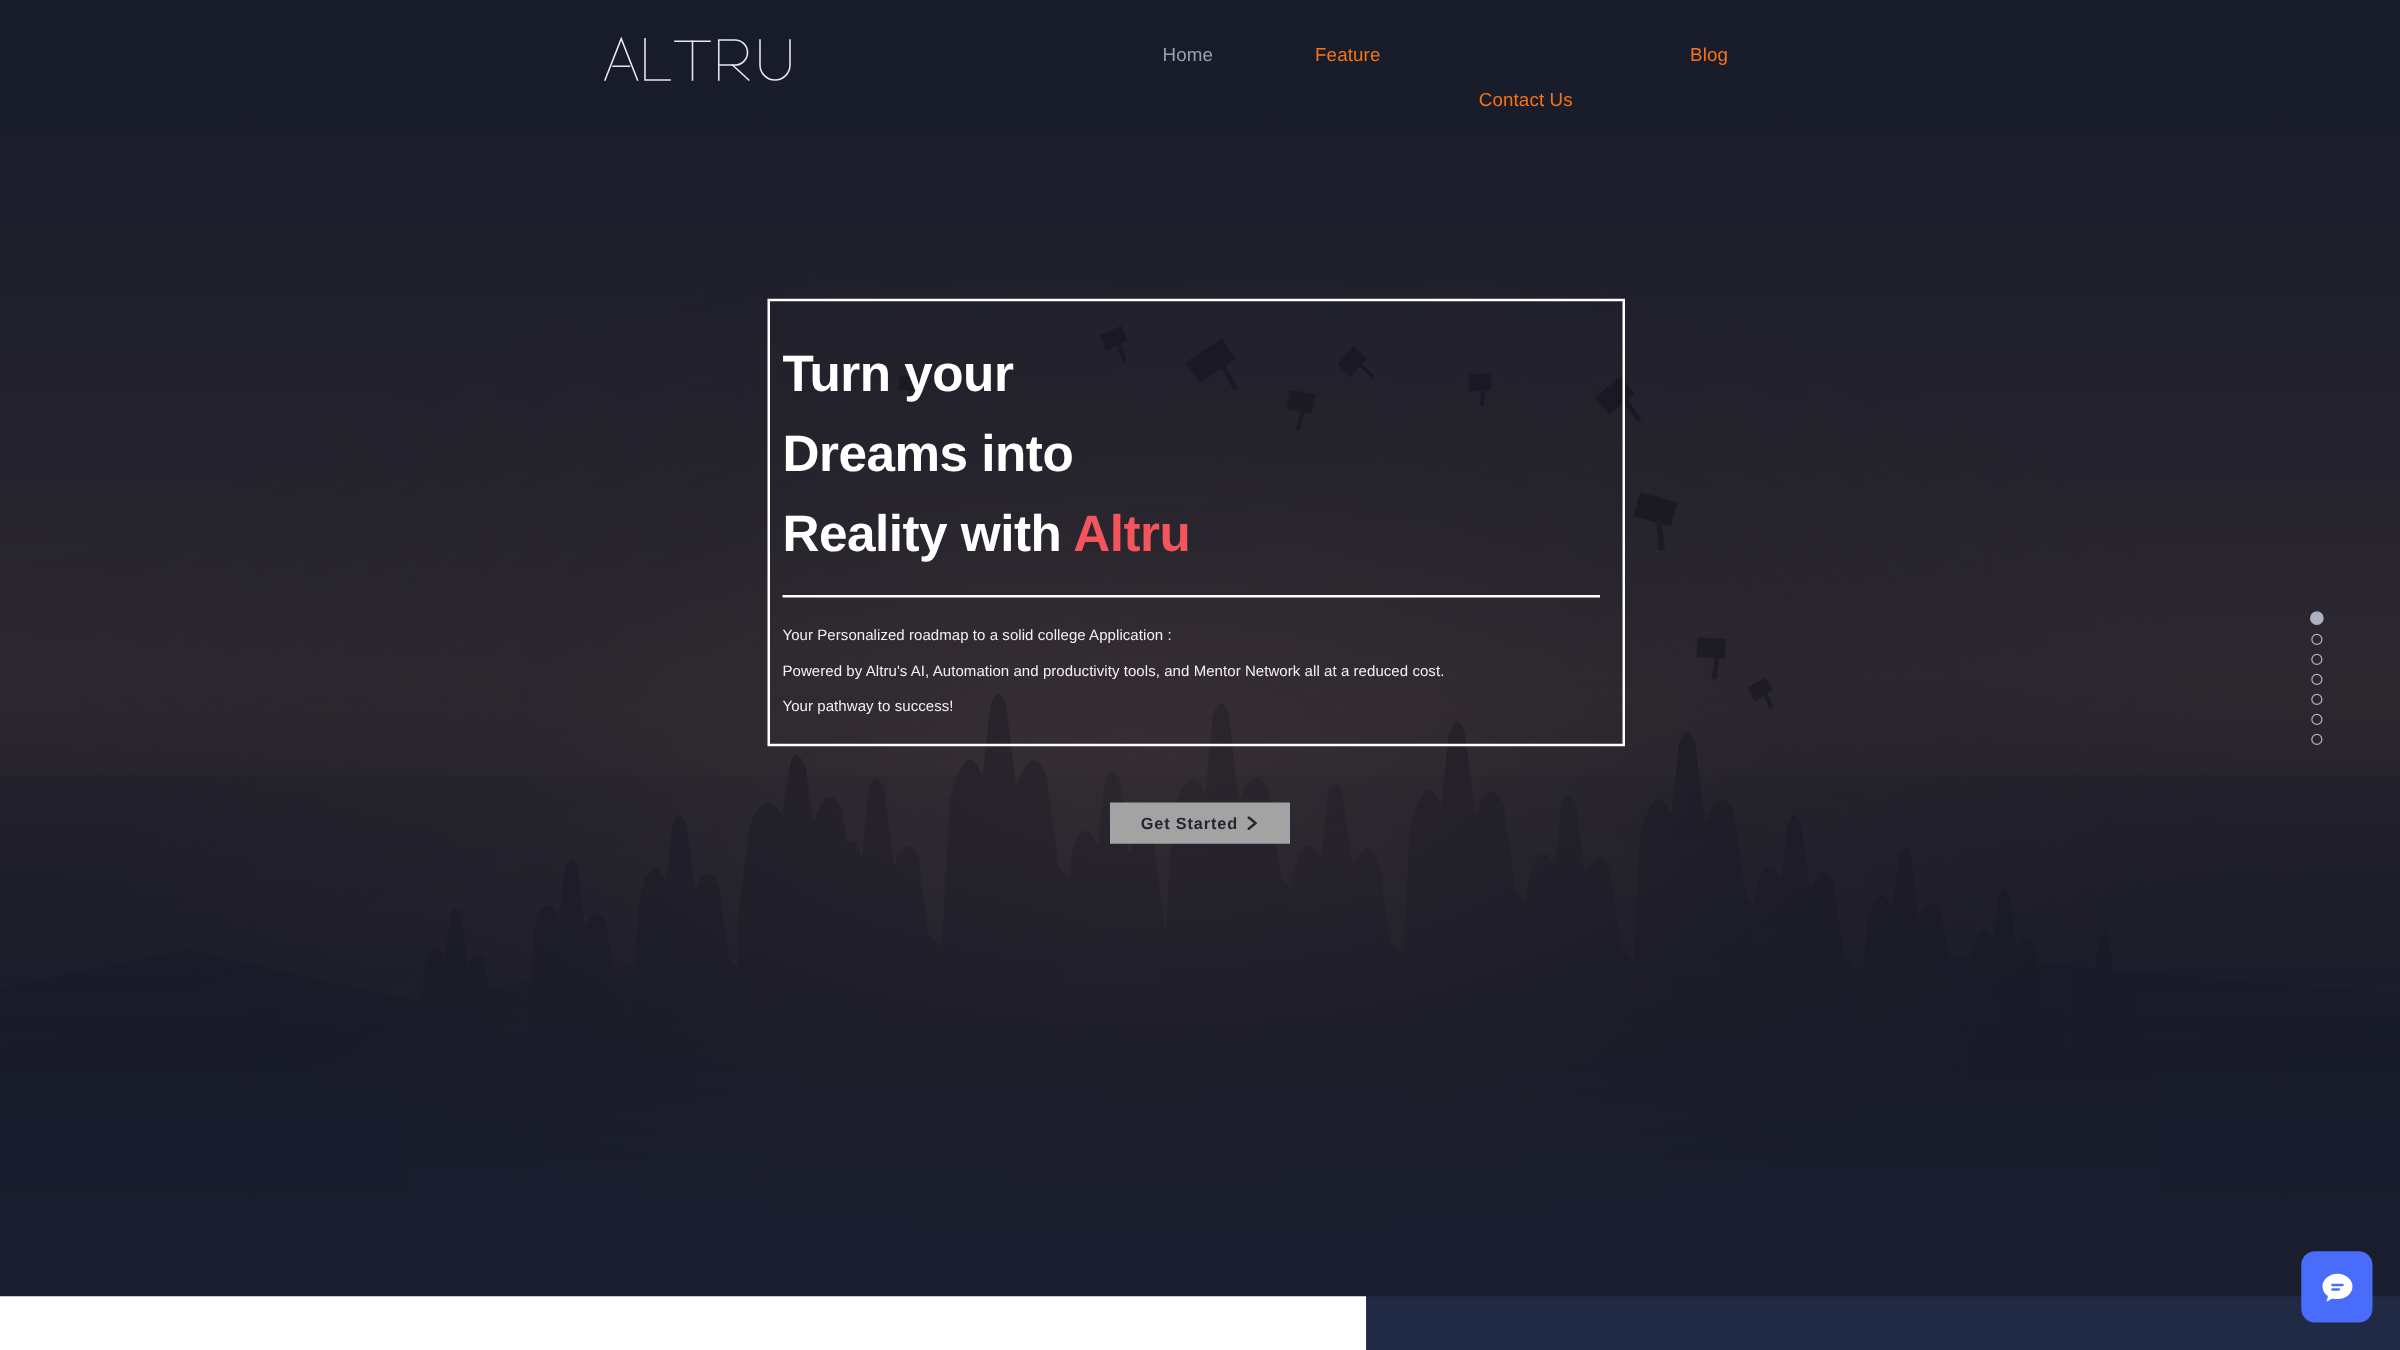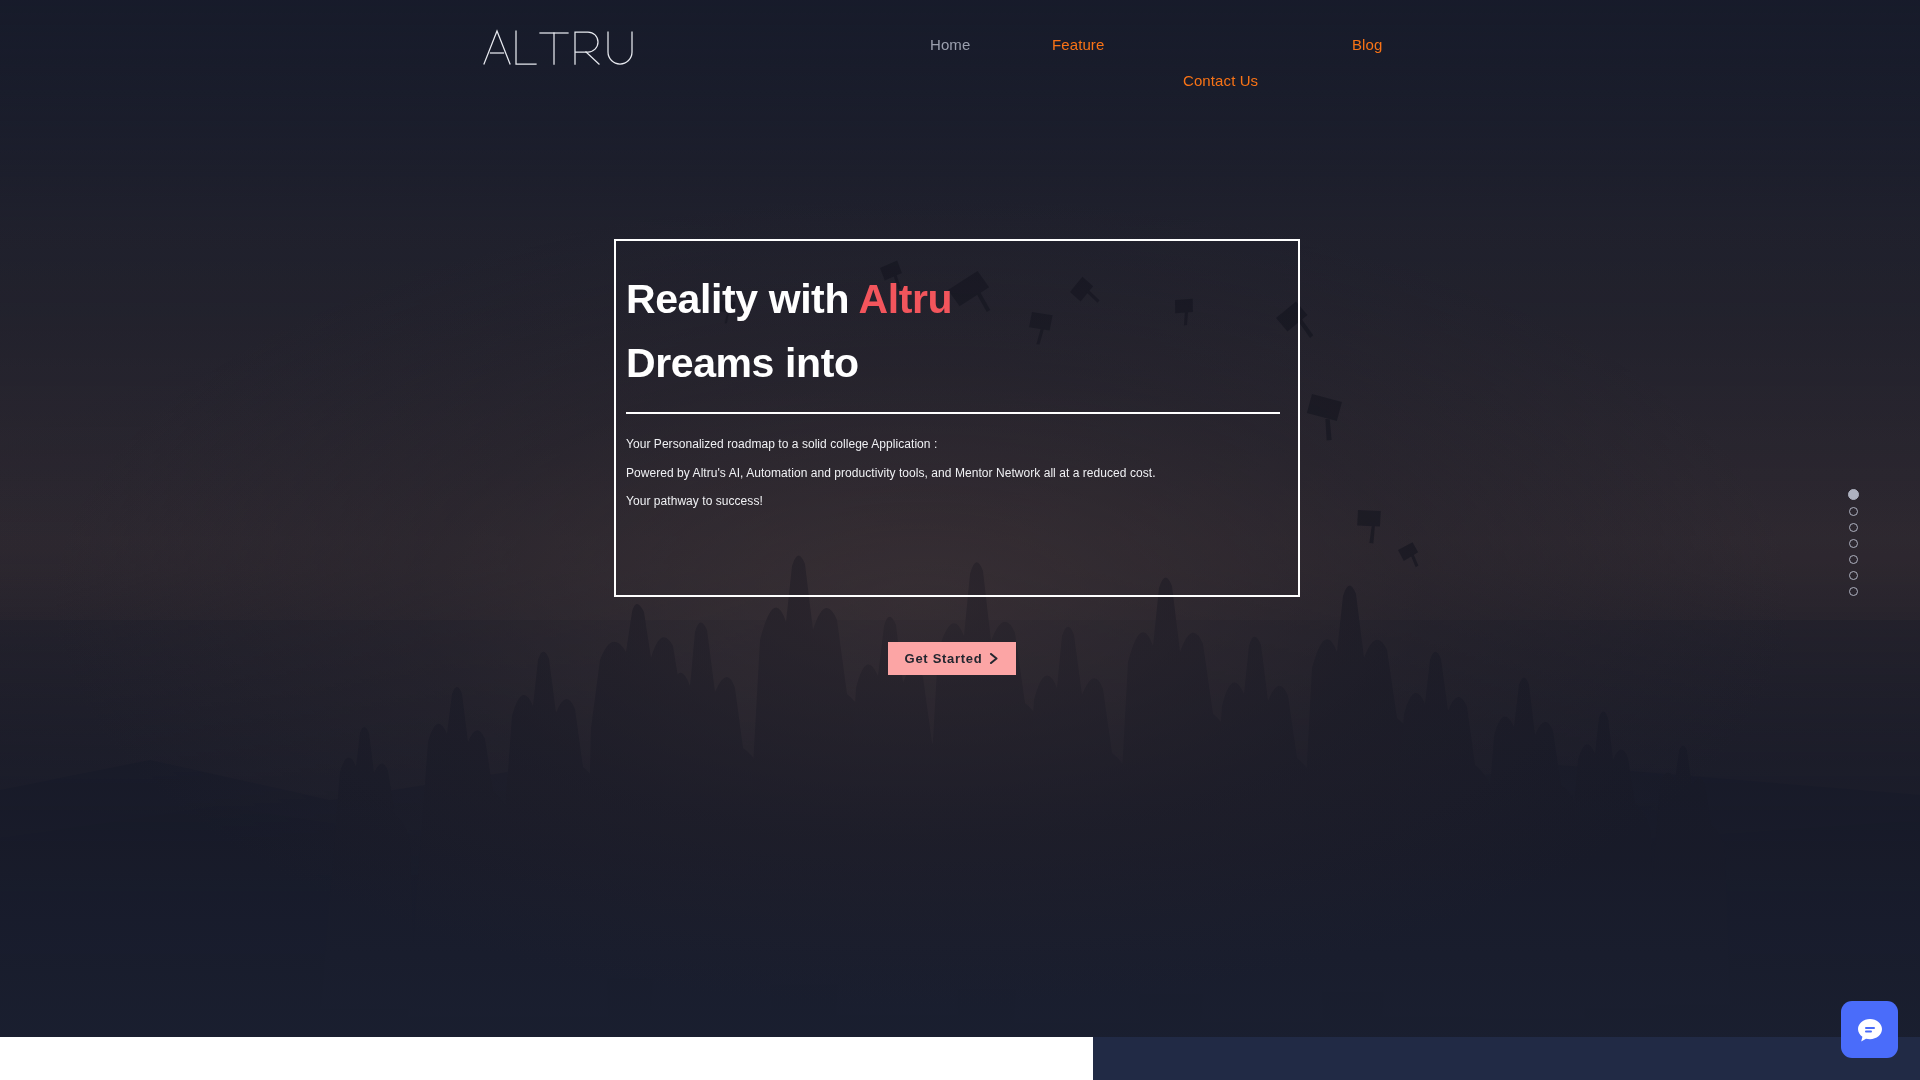--- a/index.html
+++ b/index.html
@@ -127,23 +127,23 @@
     color: #f0f1f4;
     letter-spacing: 0.05px;
     white-space: pre-line;
   }
 
   
   .cta {
     position: absolute;
     left: 888px;
     top: 642px;
-    width: 128px;
+    width: 144px;
     height: 33px;
-    background: #fca5a5;
+    background: #a3a3a3;
     border: none;
     display: flex;
     align-items: center;
     justify-content: center;
     gap: 7px;
     cursor: pointer;
     z-index: 22;
     padding: 0;
   }
   .cta-label {
@@ -357,22 +357,23 @@
 
     <nav class="nav">
       <a class="nav-item nav-0 dim" href="#">Home</a>
       <a class="nav-item nav-1" href="#">Feature</a>
       <a class="nav-item nav-2" href="#">Contact Us</a>
       <a class="nav-item nav-3" href="#">Blog</a>
     </nav>
   </div>
 
   <div class="hero-box">
+    <h1 class="headline">Turn your</h1>
+    <h1 class="headline">Dreams into</h1>
     <h1 class="headline"><span>Reality with </span><span class="brand">Altru</span></h1>
-    <h1 class="headline">Dreams into</h1>
 
     <div class="rule"></div>
 
     <p class="subcopy">Your Personalized roadmap to a solid college Application :
 Powered by Altru's AI, Automation and productivity tools, and Mentor Network all at a reduced cost.
 Your pathway to success!</p>
   </div>
 
   <button class="cta">
     <span class="cta-label">Get Started</span>

